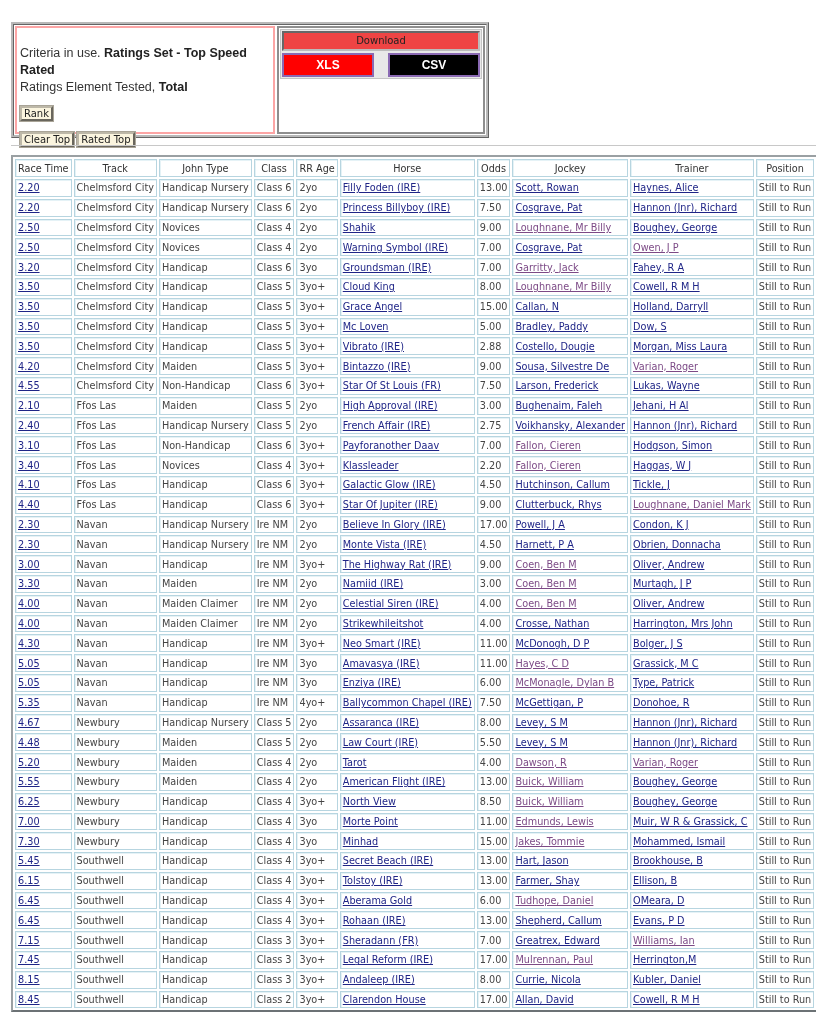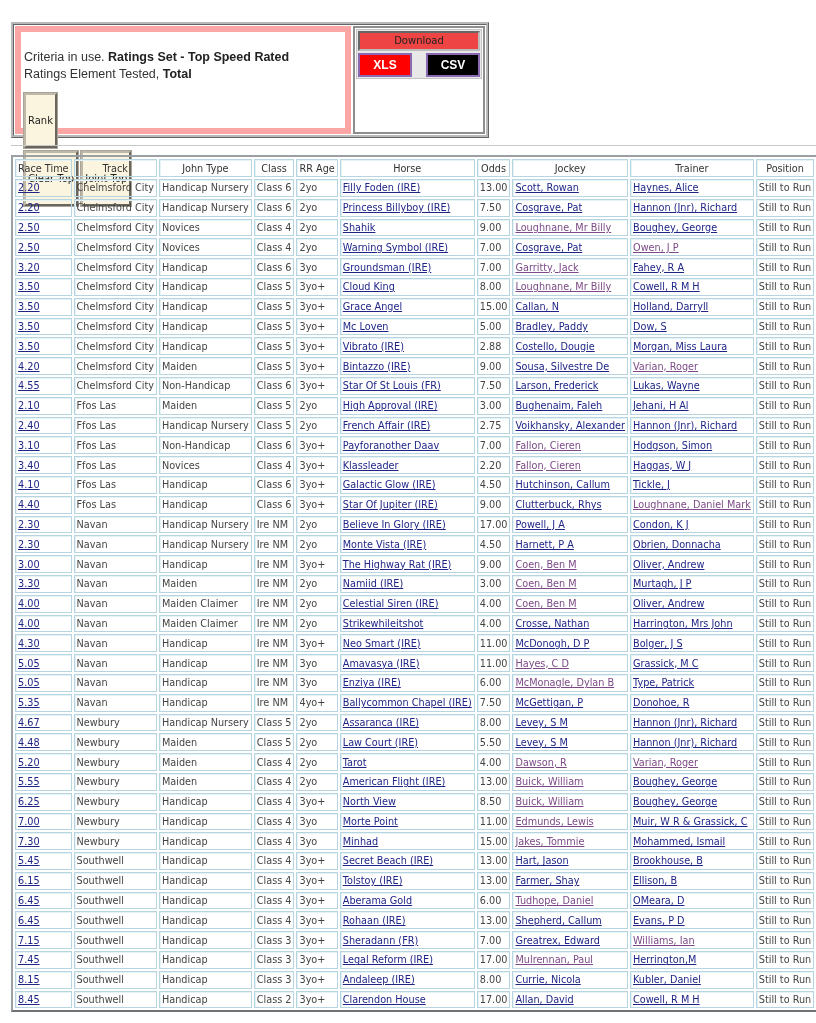--- a/index.html
+++ b/index.html
@@ -5,31 +5,31 @@
   html, body { margin: 0; padding: 0; background: #ffffff; }
   body {
     width: 816px; height: 1023px; overflow: hidden; position: relative;
     font-family: "DejaVu Sans", sans-serif; color: #333;
   }
   .top-box {
     position: absolute; left: 11px; top: 22px; width: 478px; height: 116px;
     border: 3px ridge #b8b8b8; box-sizing: border-box; display: flex; padding: 1px; gap: 2px;
   }
   .criteria-cell {
-    width: 336px; border: 6px solid #fca5a5; box-sizing: border-box; padding: 3px;
+    width: 260px; border: 2px solid #fca5a5; box-sizing: border-box; padding: 3px;
     font-family: "Liberation Sans", sans-serif;
   }
   .criteria-text { font-size: 12.5px; line-height: 17px; margin-top: 14px; color: #333; }
   .criteria-text b { font-weight: bold; color: #222; }
   .btn {
     font-family: "DejaVu Sans", sans-serif; font-size: 10px; background: #fbf5df;
-    border: 2px outset #bdb8a8; padding: 20px 2px; margin: 0; cursor: pointer; color: #222;
+    border: 2px outset #bdb8a8; padding: 0 2px; margin: 0; cursor: pointer; color: #222;
     box-shadow: 0 0 0 1px #a9a497;
   }
-  .btn-row { margin-top: 3px; display: flex; gap: 3px; }
+  .btn-row { margin-top: 11px; display: flex; gap: 3px; }
   .btn-row.first { margin-top: 10px; }
   .download-cell {
     flex: 1; border: 2px solid #8e8e8e; box-sizing: border-box; padding: 1px;
   }
   .download-table { border: 1px solid #c4c4c4; padding: 1px; background: #e8e8e8; }
   .download-header {
     background: #ef4444; border: 2px inset #bbb; text-align: center;
     font-size: 10px; height: 16px; line-height: 16px; color: #222;
   }
   .download-buttons { display: flex; gap: 14px; margin-top: 2px; }
@@ -71,21 +71,21 @@
       <span>Criteria in use.</span>
       <b>Ratings Set - Top Speed Rated</b><br>
       <span>Ratings Element Tested,</span>
       <b>Total</b>
     </div>
     <div class="btn-row first">
       <button class="btn">Rank</button>
     </div>
     <div class="btn-row">
       <button class="btn">Clear Top</button>
-      <button class="btn">Joint Top</button>
+      <button class="btn">Rated Top</button>
     </div>
   </div>
   <div class="download-cell">
     <div class="download-table">
       <div class="download-header">Download</div>
       <div class="download-buttons">
         <div class="dl-btn dl-xls">XLS</div>
         <div class="dl-btn dl-csv">CSV</div>
       </div>
     </div>

